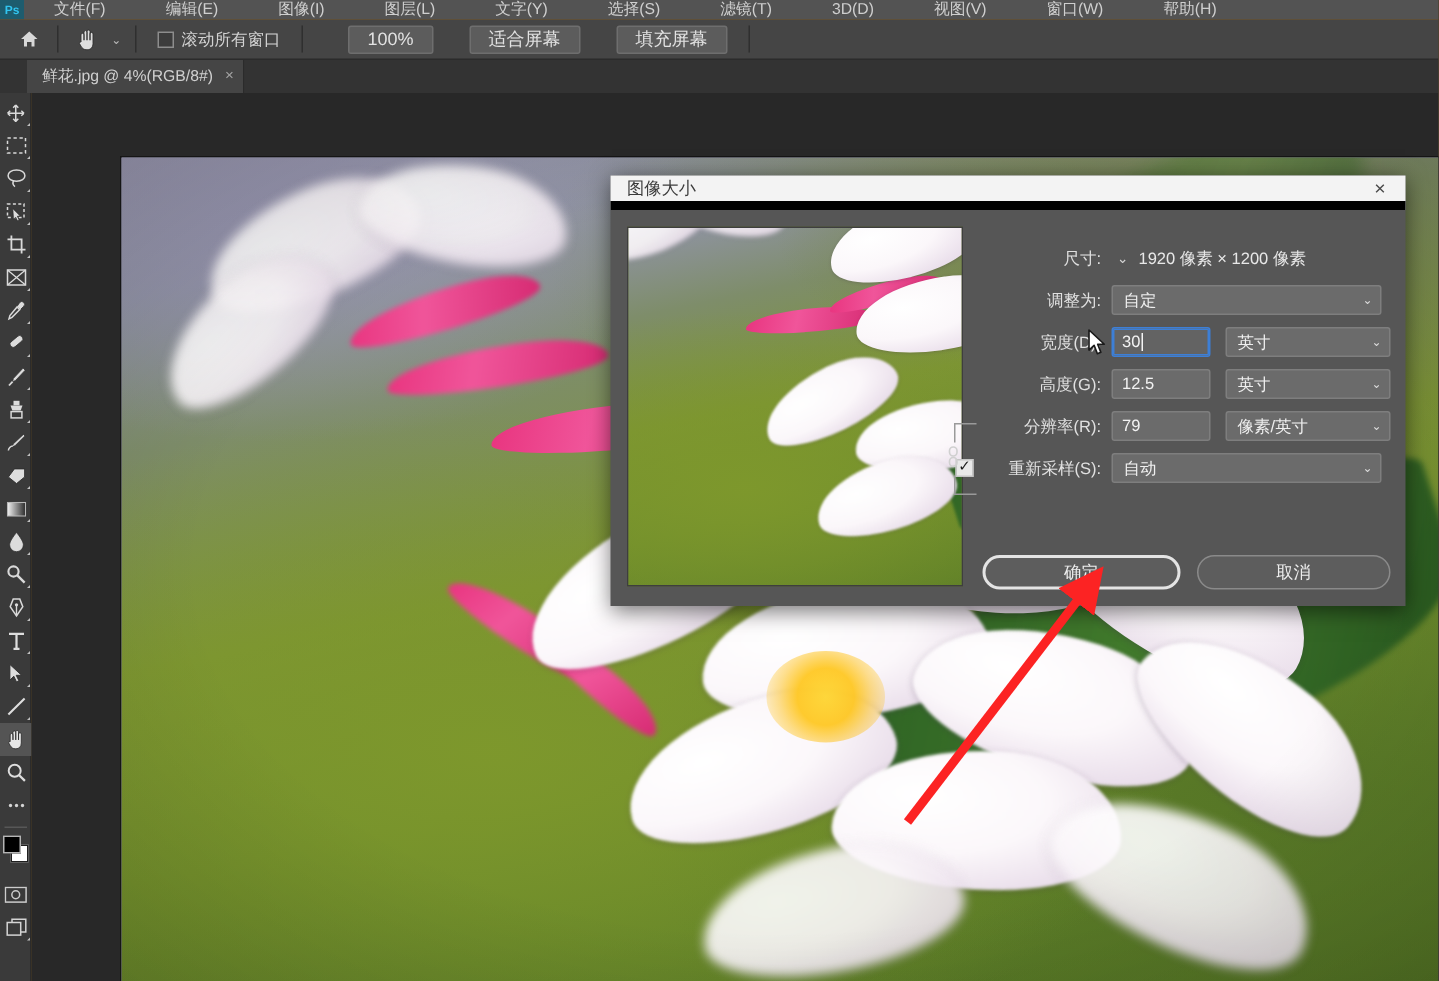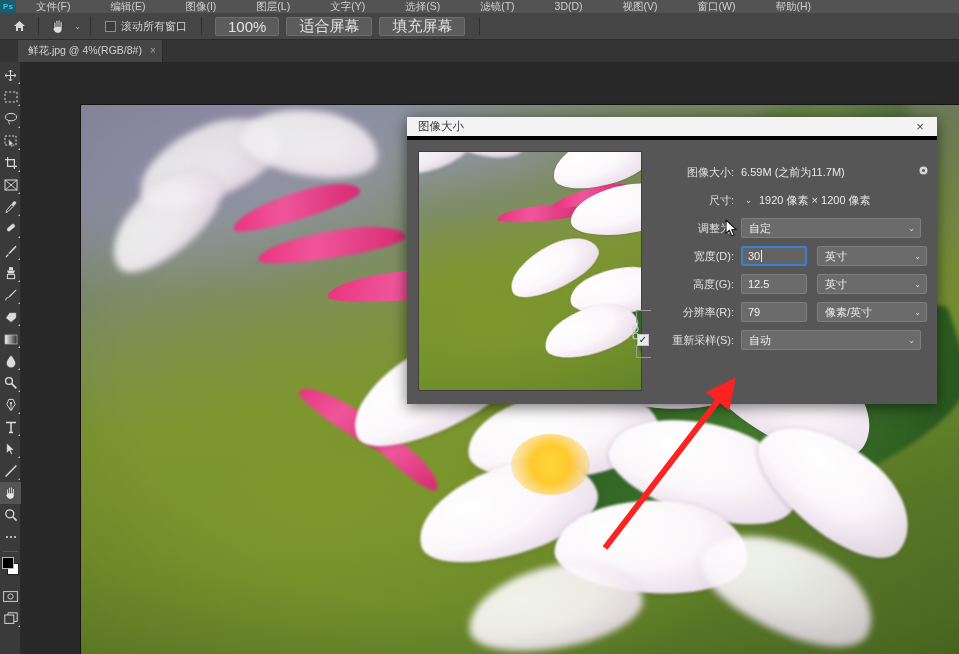--- a/index.html
+++ b/index.html
@@ -74,24 +74,24 @@
     border: 1px solid #8d8d8d;
     background: #3c3c3c;
     flex: 0 0 auto;
   }
   .opt-btn {
     height: 19px;
     background: #5c5c5c;
     border: 1px solid #6e6e6e;
     border-radius: 2px;
     color: #e2e2e2;
-    font-size: 15px;
+    font-size: 12px;
     padding: 0 12px;
     display: flex; align-items: center; justify-content: center;
-    margin-left: 7px;
+    margin-left: 24px;
     white-space: nowrap;
   }
 
   
   #tabbar {
     position: absolute; left: 0; top: 40px;
     width: 959px; height: 22px;
     background: #333333;
   }
   #doc-tab {
@@ -220,21 +220,21 @@
   
   #dialog {
     position: absolute; left: 407px; top: 117px;
     width: 530px; height: 287px;
     background: #565656;
     box-shadow: 0 3px 14px rgba(0,0,0,0.55);
   }
   #dialog-titlebar {
     height: 23px;
     background: #f3f3f3;
-    border-bottom: 4px solid #000000;
+    border-bottom: 6px solid #000000;
     display: flex; align-items: center;
     padding: 0 4px 0 11px;
   }
   #dialog-title { color: #3b3b3b; font-size: 11.5px; flex: 1 1 auto; }
   #dialog-close {
     width: 26px; height: 21px;
     display: flex; align-items: center; justify-content: center;
     color: #4a4a4a; font-size: 13px; line-height: 1;
   }
   #dialog-body {
@@ -710,30 +710,20 @@
           <div class="petal" style="left:44%; top:23%; width:24%; height:17%; transform:rotate(-8deg);"></div>
 
           <div class="petal soft" style="left:30%; top:44%; width:21%; height:15%; transform:rotate(-26deg);"></div>
           <div class="petal soft" style="left:44%; top:52%; width:22%; height:16%; transform:rotate(-6deg);"></div>
           <div class="petal soft" style="left:38%; top:66%; width:21%; height:16%; transform:rotate(-16deg);"></div>
         </div>
       </div>
 
       <div id="form">
 
-        <div class="frow" style="position:relative;">
-          <span class="flabel">图像大小:</span>
-          <span class="fvalue">6.59M (之前为11.7M)</span>
-          <span class="gear">
-            <svg width="11" height="11" viewBox="0 0 11 11">
-              <circle cx="5.5" cy="5.5" r="4" fill="#d8d8d8"></circle>
-              <circle cx="5.5" cy="5.5" r="1.5" fill="#5a5a5a"></circle>
-            </svg>
-          </span>
-        </div>
 
         <div class="frow">
           <span class="flabel">尺寸:</span>
           <span class="dim-caret">⌄</span>
           <span class="fvalue">1920 像素 × 1200 像素</span>
         </div>
 
         <div class="frow">
           <span class="flabel">调整为:</span>
           <span class="fsel wide">
@@ -793,20 +783,24 @@
           <span class="chk">✓</span>
           <span class="rlabel">重新采样(S):</span>
           <span class="fsel wide">
             <span>自动</span>
             <span class="caret">⌄</span>
           </span>
         </div>
 
       </div>
 
+      <div id="dialog-buttons">
+        <div class="dbtn primary">确定</div>
+        <div class="dbtn">取消</div>
+      </div>
 
     </div>
   </div>
 
   <svg id="annot-arrow" viewBox="0 0 959 654">
     <defs>
       <marker id="redhead" markerWidth="5" markerHeight="5" refX="2.6" refY="2.5" orient="auto">
         <path d="M0,0 L5,2.5 L0,5 Z" fill="#fc2323"></path>
       </marker>
     </defs>

